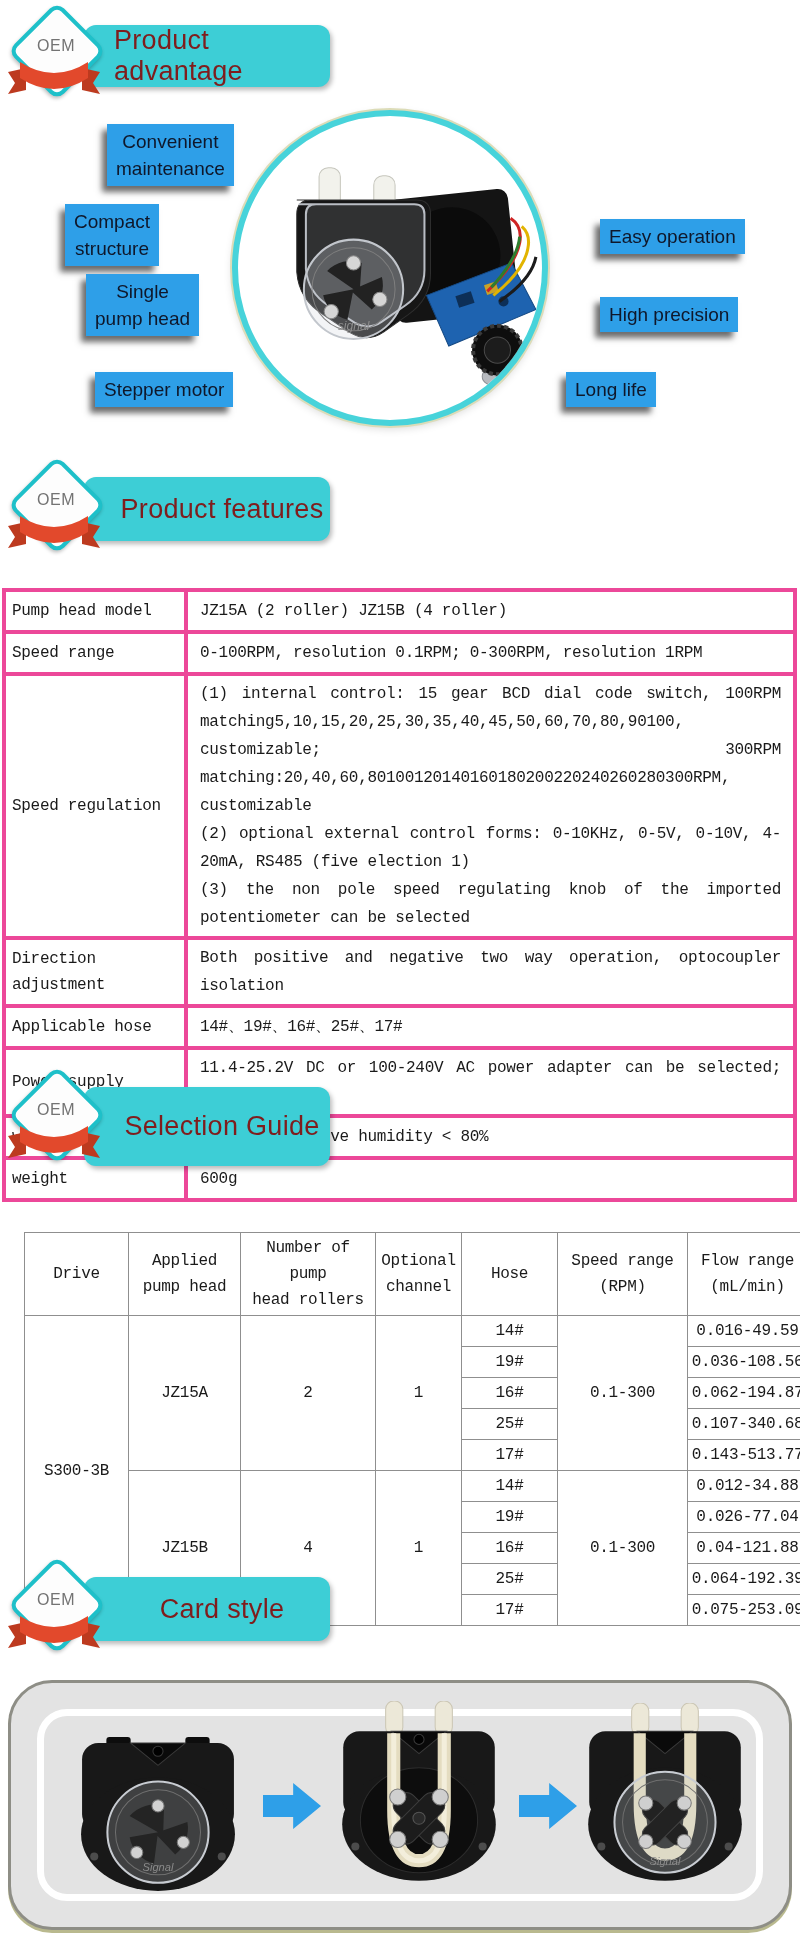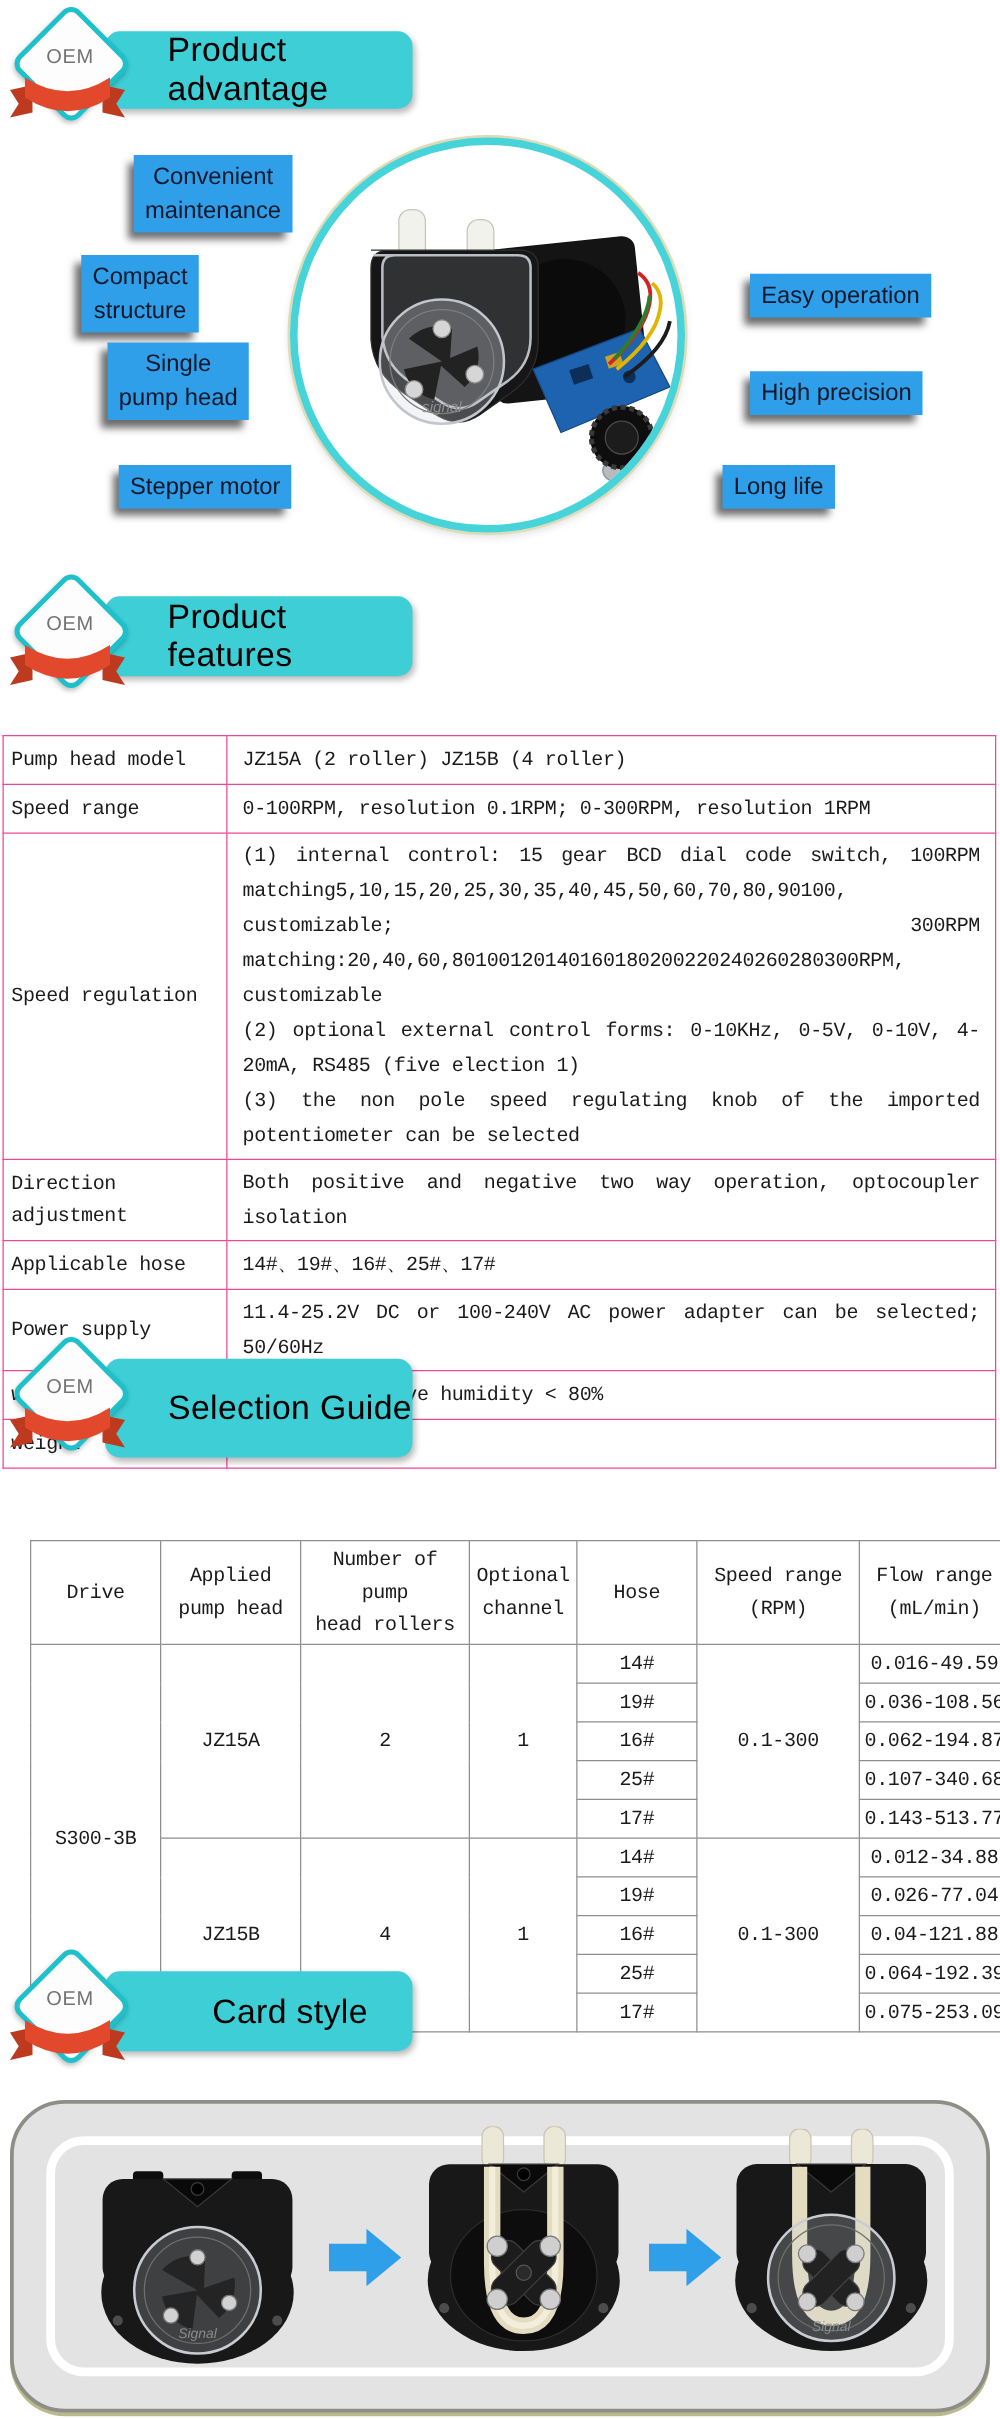--- a/index.html
+++ b/index.html
@@ -4,46 +4,46 @@
 <style>
   html,body{margin:0;padding:0;background:#fff;}
   .page{position:relative;width:800px;height:1935px;background:#fff;overflow:hidden;
         font-family:"Liberation Sans",sans-serif;color:#151515;}
 
   
   .sec-header{position:absolute;left:0;width:420px;height:110px;}
   .banner{position:absolute;left:84px;width:246px;height:62px;background:#3dced6;
           border-radius:12px;box-shadow:2px 3px 5px rgba(0,0,0,0.28);}
   .banner-title{position:absolute;left:30px;right:0;top:0;bottom:0;display:flex;
-          align-items:center;justify-content:center;font-size:27px;color:#000000;letter-spacing:.3px;margin-left:20px;}
+          align-items:center;justify-content:center;font-size:27px;color:#7f1d1d;letter-spacing:.3px;}
   .badge{position:absolute;left:4px;top:0;width:104px;height:104px;}
   .diamond{position:absolute;left:18px;top:12px;width:62px;height:62px;background:#fdfdfd;
           border:4px solid #1ec0c9;border-radius:10px;transform:rotate(45deg);
           box-shadow:1px 2px 4px rgba(0,0,0,0.25);}
   .oem-label{position:absolute;left:0;width:100%;top:33px;text-align:center;
           font-size:16px;color:#737373;letter-spacing:.5px;}
   .ribbon{position:absolute;left:4px;top:56px;width:92px;height:40px;}
 
   
   .hero-circle{position:absolute;left:232px;top:110px;width:304px;height:304px;border-radius:50%;
           border:6px solid #47d3da;box-shadow:0 0 0 2px #dcdcb8,0 3px 8px rgba(0,0,0,0.15);
           background:#fff;overflow:hidden;}
   .hero-circle svg{width:100%;height:100%;}
   .callout{position:absolute;background:#2e9fe8;color:#0f172a;text-align:center;
           font-size:19px;line-height:27px;padding:4px 9px;white-space:pre-line;
           box-shadow:-5px 6px 6px rgba(45,45,45,0.7);}
   .co0{left:107px;top:124px;} .co1{left:65px;top:204px;} .co2{left:86px;top:274px;}
   .co3{left:95px;top:372px;}  .co4{left:570px;top:127px;} .co5{left:600px;top:219px;}
-  .co6{left:600px;top:297px;} .co7{left:566px;top:372px;margin-left:12px;}
+  .co6{left:600px;top:297px;} .co7{left:566px;top:372px;}
 
   
   table{border-collapse:collapse;font-family:"Liberation Mono","DejaVu Sans Mono","DejaVu Sans",monospace;
         color:#1a1a1a;}
   .features{position:absolute;left:2px;top:588px;width:795px;table-layout:fixed;}
-  .features td{border:1px solid #ec4899;font-size:16px;letter-spacing:-0.3px;vertical-align:middle;}
+  .features td{border:4px solid #ec4899;font-size:16px;letter-spacing:-0.3px;vertical-align:middle;}
   .features td.flabel{width:166px;padding:4px 6px;line-height:26px;}
   .features td.fvalue{padding:4px 12px;line-height:28px;white-space:pre-wrap;text-align:justify;}
   .features tr.single td{height:30px;}
 
   .selection{position:absolute;left:24px;top:1188px;width:669px;table-layout:fixed;margin-top:44px;}
   .selection th,.selection td{border:1px solid #8f8f8f;font-size:16px;letter-spacing:-0.3px;
         text-align:center;font-weight:400;vertical-align:middle;}
   .selection th{white-space:pre-line;line-height:26px;height:60px;padding:2px;}
   .selection td{height:28px;padding:1px 2px;}
 

